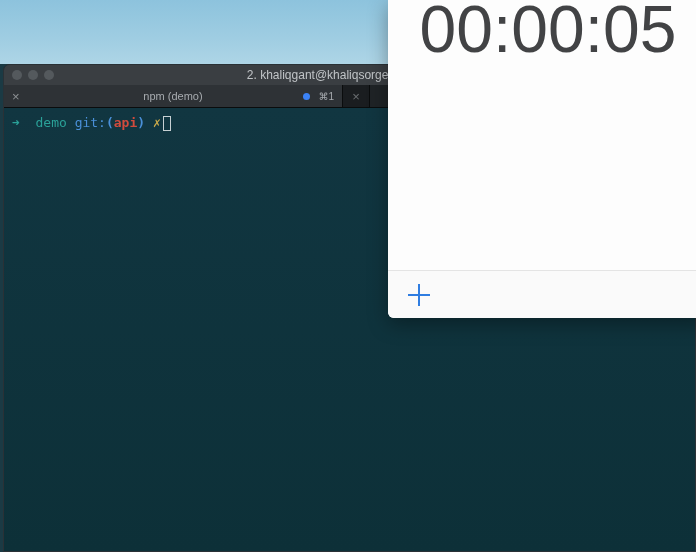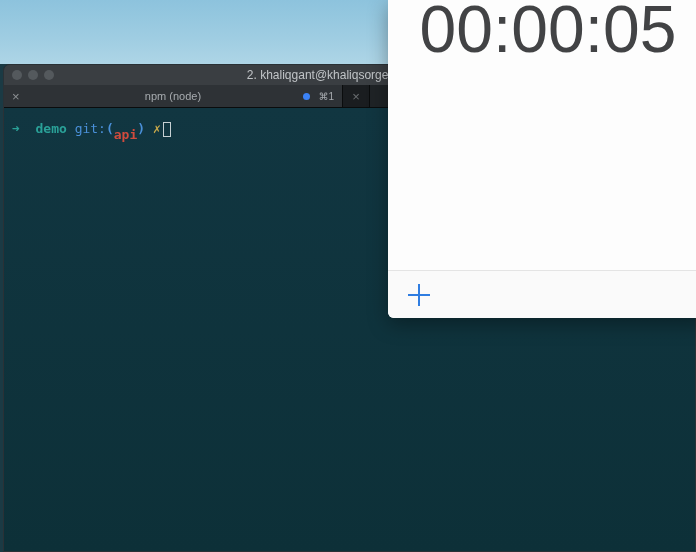--- a/index.html
+++ b/index.html
@@ -122,24 +122,24 @@
     font-size: 13px;
     line-height: 18px;
   }
   .prompt-line {
     display: flex;
     align-items: center;
     gap: 0;
     white-space: pre;
   }
   .c-arrow { color: #2aa198; font-weight: bold; }
-  .c-dir   { color: #2aa198; font-weight: bold; }
+  .c-dir   { color: #2aa198; font-weight: normal; }
   .c-git   { color: #4a90d9; font-weight: normal; }
   .c-paren { color: #4a90d9; font-weight: bold; }
-  .c-branch{ color: #d14b3d; font-weight: bold; margin-top: 12px; }
+  .c-branch{ color: #d14b3d; font-weight: bold; }
   .c-x     { color: #c9a94a; font-weight: bold; }
   .cursor-block {
     display: inline-block;
     width: 8px; height: 15px;
     border: 1px solid #c7d0d3;
     margin-left: 2px;
   }
 
   
   .stopwatch {
@@ -209,21 +209,21 @@
       <div class="traffic-light"></div>
       <div class="traffic-light"></div>
       <div class="traffic-light"></div>
     </div>
     <div class="term-title">2. khaliqgant@khaliqsorgebook: ~/Site</div>
   </div>
 
   <div class="term-tabbar">
     <div class="term-tab active">
       <span class="tab-close">×</span>
-      <span class="tab-label">npm (node)</span>
+      <span class="tab-label">npm (demo)</span>
       <span class="tab-indicator"></span>
       <span class="tab-shortcut">⌘1</span>
     </div>
     <div class="term-tab newtab">
       <span class="newtab-x">×</span>
     </div>
     <div class="term-tab remainder"></div>
   </div>
 
   <div class="term-body">

